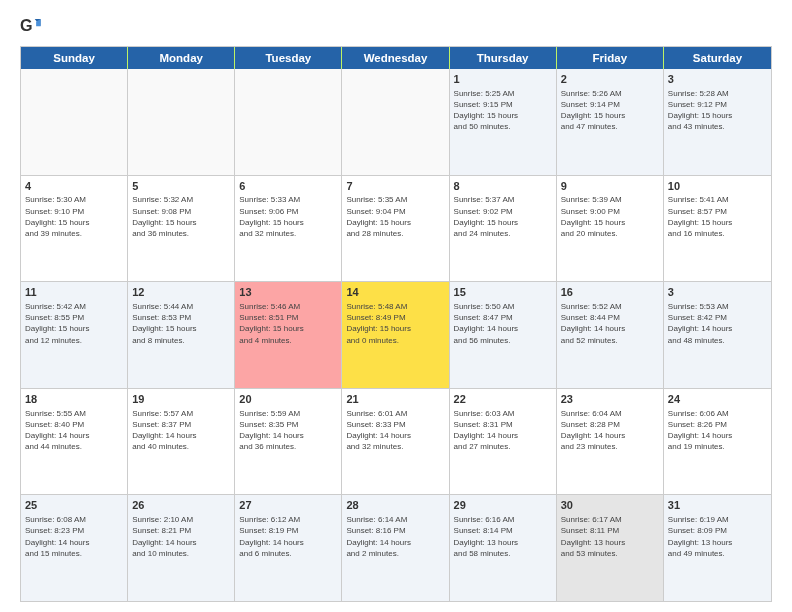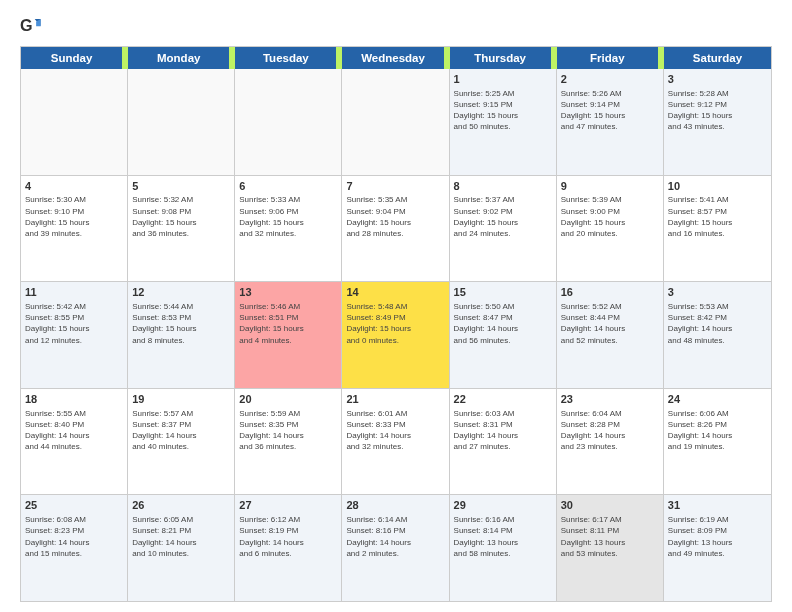--- a/index.html
+++ b/index.html
@@ -56,21 +56,21 @@
       display: grid;
       grid-template-columns: repeat(7, 1fr);
       background: #2563a8;
     }
     .cal-header-cell {
       color: #fff;
       font-size: 11.5px;
       font-weight: bold;
       text-align: center;
       padding: 5px 2px;
-      border-right: 6px solid #bef264;
+      border-right: 1px solid #bef264;
     }
     .cal-header-cell:last-child { border-right: none; }
     .cal-body {
       flex: 1;
       display: flex;
       flex-direction: column;
     }
     .cal-week {
       display: grid;
       grid-template-columns: repeat(7, 1fr);
@@ -318,21 +318,21 @@
         <div class="cal-week">
           <div class="cal-cell" style="background: rgb(240, 244, 249);">
             <span class="day-num">25</span>
             <div class="cell-text" style="white-space: pre-line;">Sunrise: 6:08 AM
 Sunset: 8:23 PM
 Daylight: 14 hours
 and 15 minutes.</div>
           </div>
           <div class="cal-cell" style="background: rgb(240, 244, 249);">
             <span class="day-num">26</span>
-            <div class="cell-text" style="white-space: pre-line;">Sunrise: 6:05 AM
+            <div class="cell-text" style="white-space: pre-line;">Sunrise: 2:10 AM
 Sunset: 8:21 PM
 Daylight: 14 hours
 and 10 minutes.</div>
           </div>
           <div class="cal-cell" style="background: rgb(240, 244, 249);">
             <span class="day-num">27</span>
             <div class="cell-text" style="white-space: pre-line;">Sunrise: 6:12 AM
 Sunset: 8:19 PM
 Daylight: 14 hours
 and 6 minutes.</div>

